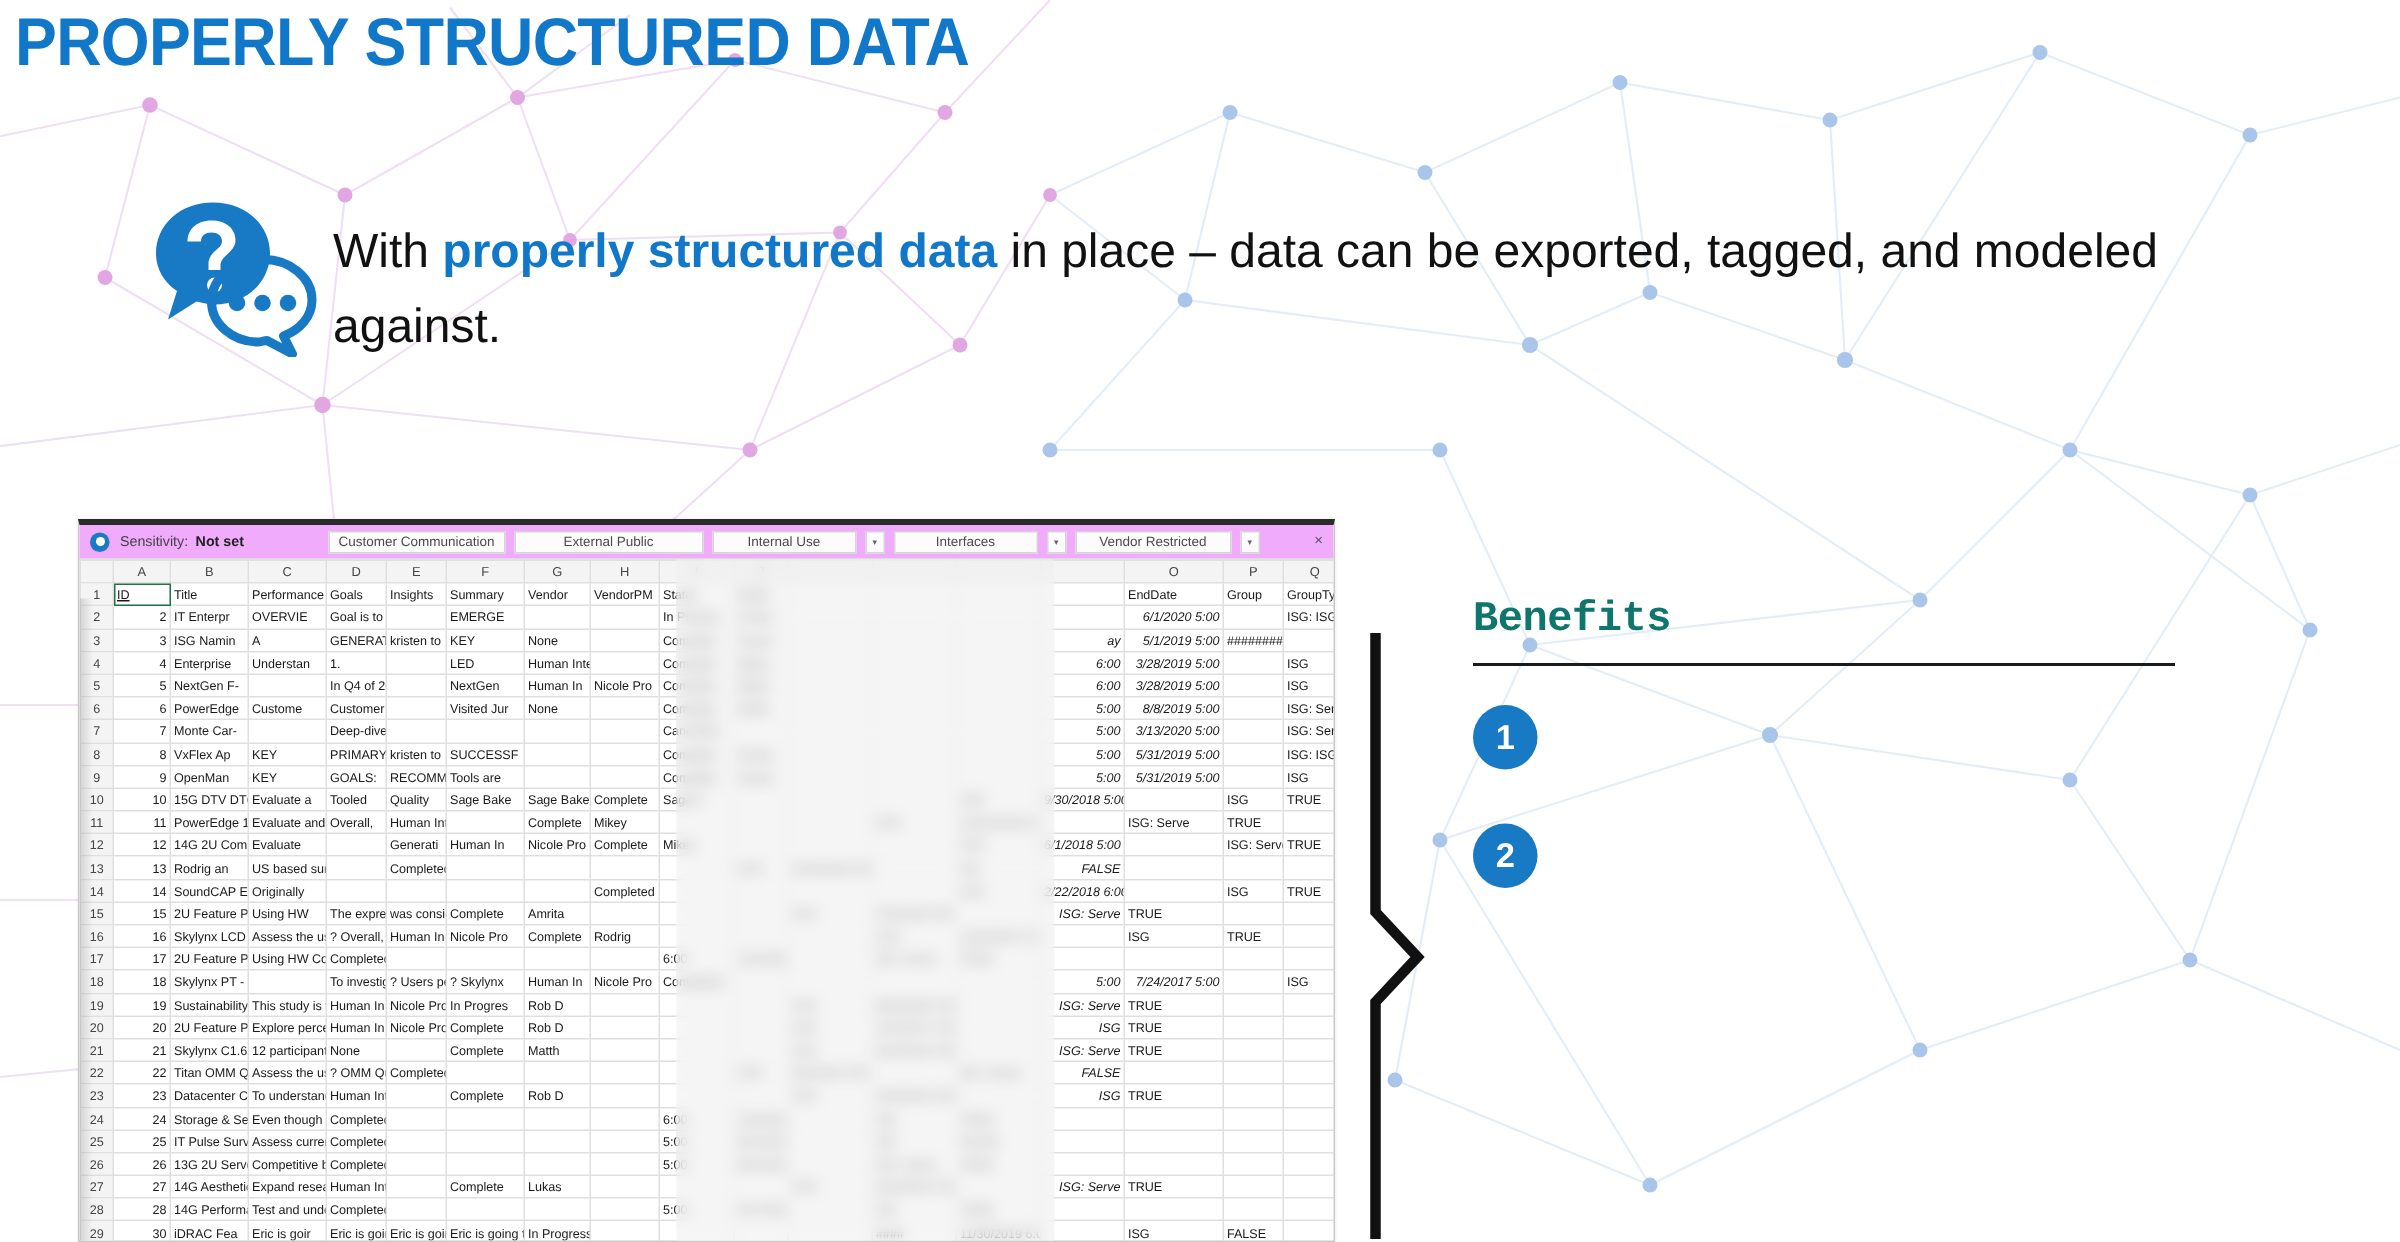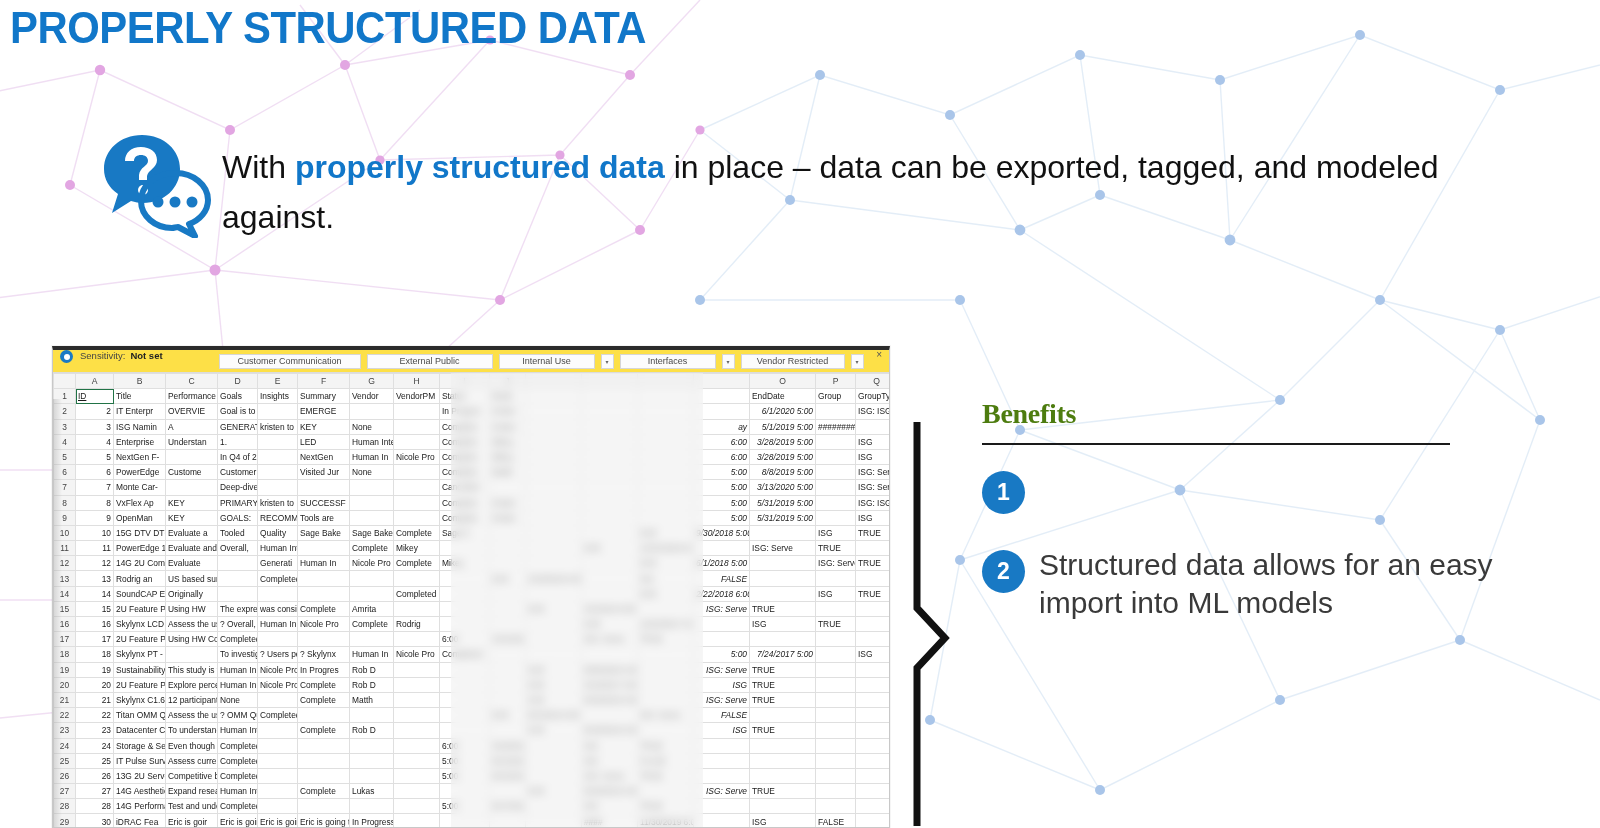--- a/index.html
+++ b/index.html
@@ -26,22 +26,22 @@
   .lead {
     position:absolute; left:222px; top:143px; width:1260px; z-index:5;
     font-size:32px; line-height:1.55; color:#111111;
     font-family:"Liberation Sans", sans-serif;
   }
   .lead b { color:#1177c9; font-weight:bold; }
 
   
   .benefits { position:absolute; left:982px; top:398px; width:600px; z-index:5; }
   .benefits-title {
-    font-size:28px; font-weight:bold; color:#4d7c0f;
-    font-family:Liberation Serif, serif; letter-spacing:-0.3px;
+    font-size:28px; font-weight:bold; color:#0f766e;
+    font-family:Liberation Mono, monospace; letter-spacing:-0.3px;
   }
   .benefits-rule { width:468px; height:2px; background:#1a1a1a; margin-top:13px; }
   .benefit-row { display:flex; align-items:flex-start; margin-top:22px; }
   .benefit-num {
     flex:0 0 auto; width:43px; height:43px; border-radius:50%;
     background:#1879c4; color:#ffffff; font-size:23px; font-weight:bold;
     display:flex; align-items:center; justify-content:center;
     margin-right:14px; margin-top:4px;
   }
   .benefit-text { font-size:30px; line-height:1.27; color:#3a3a3a; max-width:530px; }
@@ -49,22 +49,22 @@
 
   .bracket { position:absolute; left:905px; top:420px; z-index:5; }
 
   
   .xl-window {
     position:absolute; left:52px; top:346px; width:838px; height:482px; z-index:6;
     background:#ffffff; border:1px solid #c8c8c8; border-top:4px solid #2b2b2b;
     overflow:hidden; box-shadow:0 0 0 1px rgba(0,0,0,.04);
   }
   .xl-sensbar {
-    height:23px; display:flex; padding-left:7px;
-    border-bottom:1px solid #dcdcdc; background:#fde047;
+    height:23px; display:flex; align-items:center; padding-left:7px;
+    border-bottom:1px solid #dcdcdc; background:#f0abfc;
     font-size:9.5px; color:#333; white-space:nowrap;
   }
   .sens-dot { width:13px; height:13px; border-radius:50%; background:#1a7ac4; position:relative; flex:0 0 auto; }
   .sens-dot::after{ content:""; position:absolute; left:3.5px; top:3.5px; width:6px; height:6px;
     border-radius:50%; background:#ffffff; }
   .sens-label { margin-left:7px; color:#444; }
   .sens-value { margin-left:5px; font-weight:bold; color:#222; }
   .sens-btns { display:flex; align-items:center; margin-left:56px; gap:6px; }
   .sens-btn {
     height:15px; border:1px solid #d6d6d6; background:#fcfcfc; color:#4a4a4a;
@@ -216,32 +216,31 @@
 <div class="benefits">
   <div class="benefits-title">Benefits</div>
   <div class="benefits-rule"></div>
 
   <div class="benefit-row">
     <div class="benefit-num">1</div>
   </div>
 
   <div class="benefit-row second">
     <div class="benefit-num">2</div>
-    <div class="benefit-text">Structured data allows for an easy import into ML models</div>
   </div>
 </div>
 
 <div class="xl-window">
 
   <div class="xl-sensbar">
     <span class="sens-dot"></span>
     <span class="sens-label">Sensitivity:</span>
     <span class="sens-value">Not set</span>
     <span class="sens-btns">
-      <span class="sens-btn" style="width:142px">Customer Communication</span>
+      <span class="sens-btn" style="width:118px">Customer Communication</span>
       <span class="sens-btn" style="width:126px">External Public</span>
       <span class="sens-btn" style="width:96px">Internal Use</span>
       <span class="sens-caret">▾</span>
       <span class="sens-btn" style="width:96px">Interfaces</span>
       <span class="sens-caret">▾</span>
       <span class="sens-btn" style="width:104px">Vendor Restricted</span>
       <span class="sens-caret">▾</span>
     </span>
     <span class="xl-close">×</span>
   </div>

